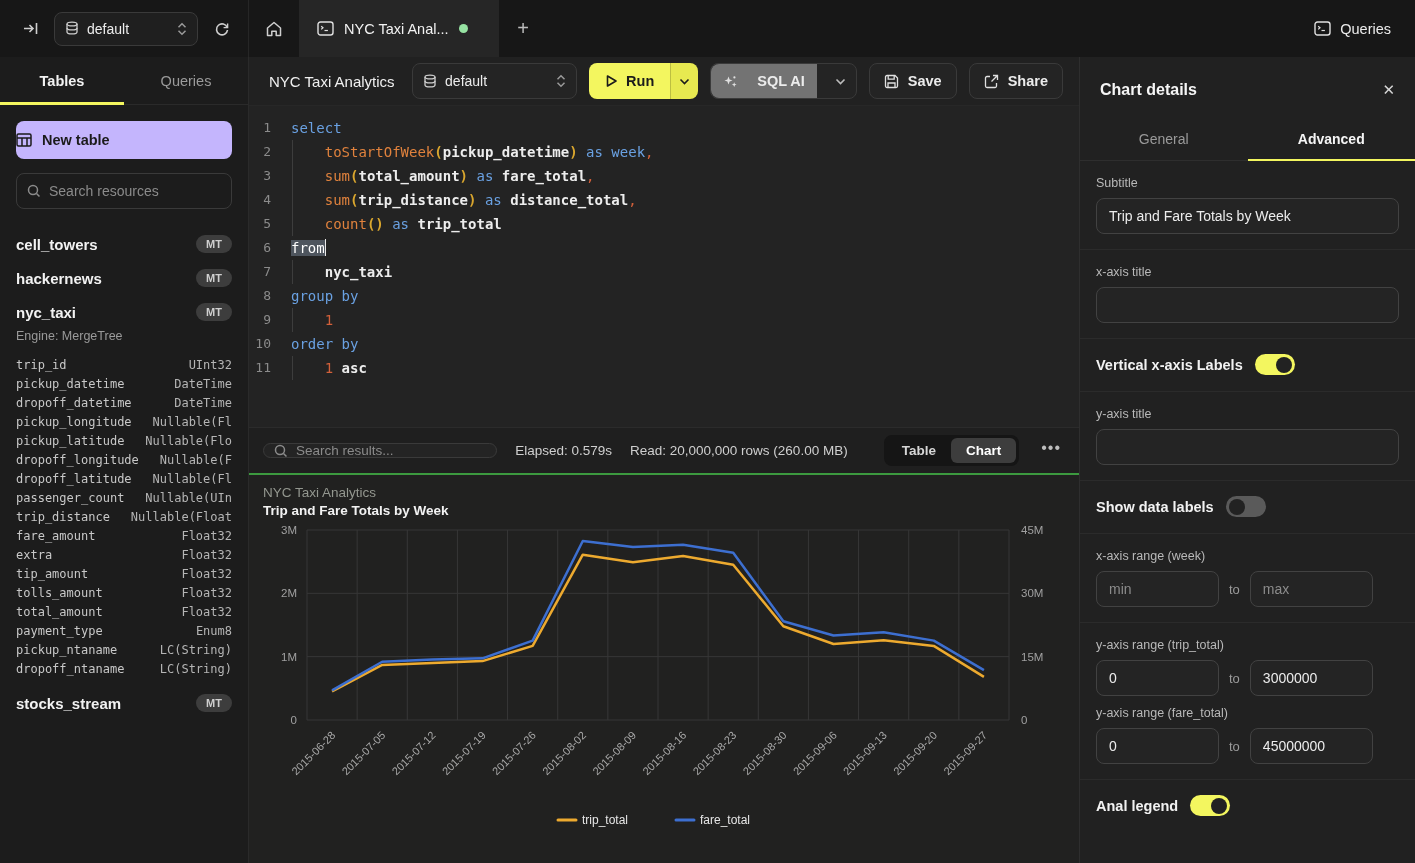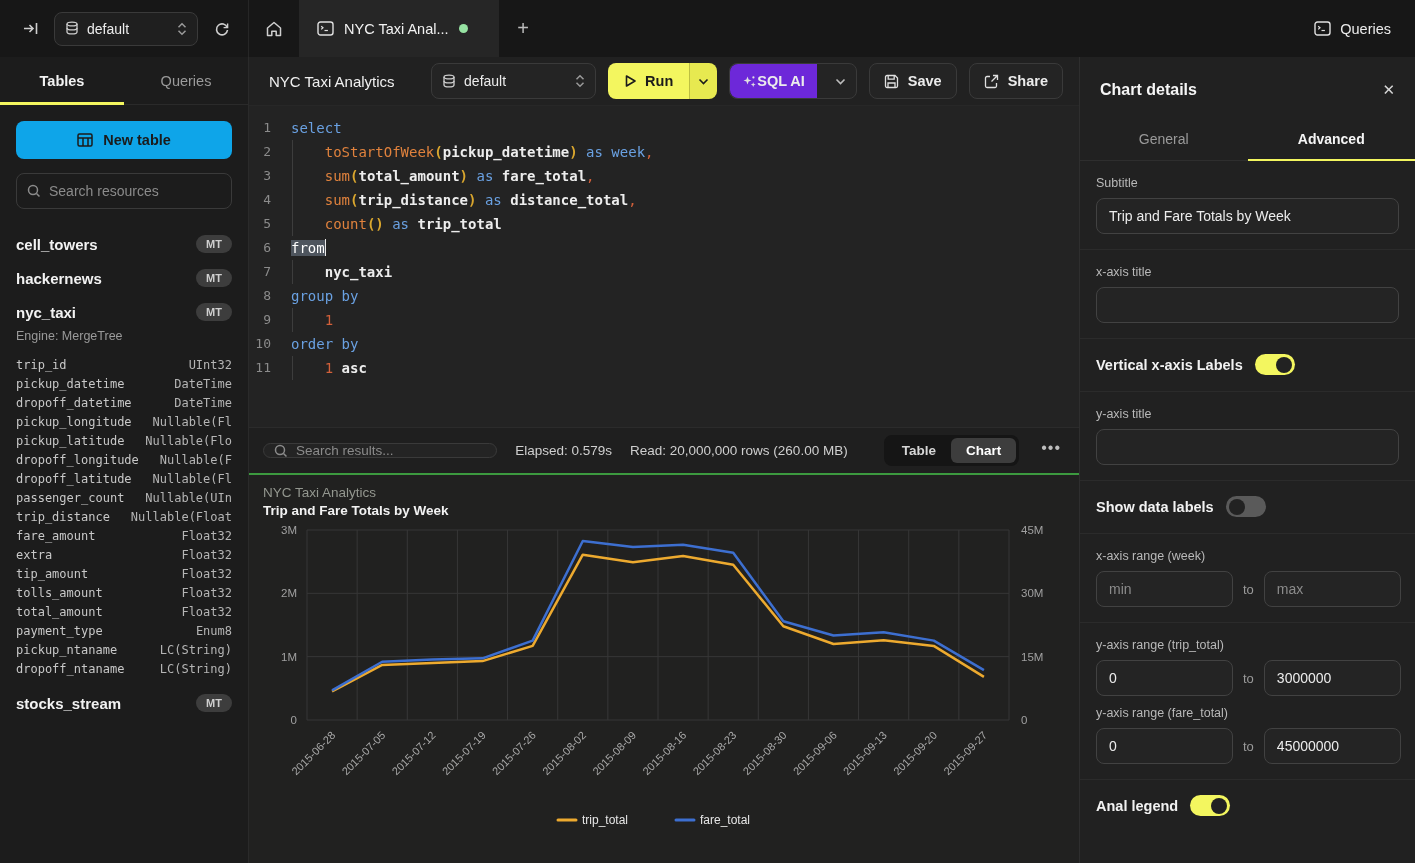--- a/index.html
+++ b/index.html
@@ -24,21 +24,21 @@
 
   
   .body { display:flex; height:806px; }
 
   
   .sidebar { width:249px; flex:0 0 auto; background:#1c1c1c; border-right:1px solid #2a2a2a; display:flex; flex-direction:column; overflow:hidden; }
   .side-tabs { height:48px; display:flex; border-bottom:1px solid #2a2a2a; flex:0 0 auto; }
   .side-tab { flex:1; display:flex; align-items:center; justify-content:center; font-size:14.5px; color:#9a9a9a; cursor:pointer; position:relative; }
   .side-tab.active { color:#f2f2f2; font-weight:bold; }
   .side-tab.active::after { content:""; position:absolute; left:0; right:0; bottom:-1px; height:3px; background:#f3f65f; }
-  .newtable-btn { margin:16px 16px 14px; height:38px; background:#0ea5e9; color:#1b1b1b; border:none; border-radius:8px; font-size:14.5px; font-weight:bold; display:flex; align-items:center; justify-content:center; gap:10px; cursor:pointer; font-family:inherit; }
+  .newtable-btn { margin:16px 16px 14px; height:38px; background:#c4b5fd; color:#1b1b1b; border:none; border-radius:8px; font-size:14.5px; font-weight:bold; display:flex; align-items:center; justify-content:flex-start; gap:10px; cursor:pointer; font-family:inherit; }
   .search-box { margin:0 16px 18px; height:36px; border:1px solid #3a3a3a; border-radius:8px; display:flex; align-items:center; gap:8px; padding:0 10px; }
   .search-box input { background:transparent; border:none; outline:none; color:#dcdcdc; font-size:14px; width:100%; font-family:inherit; }
   .search-box input::placeholder { color:#8b8b8b; }
   .side-scroll { overflow:hidden; flex:1; padding-bottom:10px; }
   .section-label { padding:4px 16px 10px; color:#9a9a9a; font-size:13px; }
   .table-row { display:flex; align-items:center; justify-content:space-between; padding:8px 16px; cursor:pointer; }
   .table-row .tname { color:#f2f2f2; font-size:15px; font-weight:bold; }
   .mt-badge { background:#3d3d3d; color:#cfcfcf; font-size:11px; font-weight:bold; padding:3px 10px; border-radius:10px; }
   .engine-line { padding:0 16px 10px; color:#9a9a9a; font-size:12.5px; }
   .cols { padding:2px 0 8px; }
@@ -49,21 +49,21 @@
   .main { flex:1; display:flex; flex-direction:column; background:#212121; overflow:hidden; }
   .toolbar { height:49px; flex:0 0 auto; display:flex; align-items:center; padding:0 16px 0 20px; border-bottom:1px solid #272727; gap:12px; }
   .toolbar .page-title { font-size:15px; color:#f0f0f0; flex:1; }
   .tb-db { display:flex; align-items:center; gap:8px; height:36px; width:165px; padding:0 10px; background:#242424; border:1px solid #3a3a3a; border-radius:8px; cursor:pointer; }
   .tb-db .lbl { flex:1; }
   .run-split { display:flex; height:36px; border-radius:8px; overflow:hidden; cursor:pointer; }
   .run-main { display:flex; align-items:center; gap:8px; padding:0 16px; background:#f3f65f; color:#1b1b1b; font-weight:bold; font-size:14.5px; }
   .run-caret { width:28px; display:flex; align-items:center; justify-content:center; background:#e7e950; color:#1b1b1b; border-left:1px solid rgba(0,0,0,.18); }
   .pill-btn { display:flex; align-items:center; gap:9px; height:36px; padding:0 14px; background:#242424; border:1px solid #3a3a3a; border-radius:8px; color:#ececec; font-size:14.5px; font-weight:bold; cursor:pointer; }
   .sqlai { padding:0; border:1px solid #3a3a3a; }
-  .sqlai .sqlai-main { display:flex; align-items:center; gap:0; padding:0 12px; height:100%; background:#6d28d9; border-radius:8px 0 0 8px; }
+  .sqlai .sqlai-main { display:flex; align-items:center; gap:19px; padding:0 12px; height:100%; background:#737373; border-radius:8px 0 0 8px; }
   .sqlai .sqlai-caret { width:30px; display:flex; align-items:center; justify-content:center; height:100%; color:#bdbdbd; }
 
   
   .editor { height:321px; flex:0 0 auto; background:#232323; padding:10px 0; overflow:hidden; font-family:"DejaVu Sans Mono", monospace; font-size:14px; cursor:text; }
   .eline { display:flex; height:24px; line-height:24px; white-space:pre; }
   .eline .ln { width:42px; flex:0 0 auto; text-align:right; color:#8b8b8b; padding-right:20px; font-size:13px; }
   .eline .code { position:relative; padding-left:0; }
   .eline.guide .code::before { content:""; position:absolute; left:1px; top:0; bottom:0; width:1px; background:#3d3d3d; }
   .tk-kw { color:#6aa1e2; }
   .tk-fn { color:#e0823d; font-weight:normal; }
@@ -110,21 +110,21 @@
   .pinput::placeholder { color:#8b8b8b; }
   .toggle-row { display:flex; align-items:center; gap:12px; padding:15px 16px 16px; border-bottom:1px solid #2b2b2b; }
   .toggle-row .tlabel { color:#f2f2f2; font-size:14.5px; font-weight:bold; }
   .toggle { width:40px; height:21px; border-radius:11px; position:relative; cursor:pointer; flex:0 0 auto; }
   .toggle.on { background:#f3f65f; }
   .toggle.off { background:#5a5a5a; }
   .toggle .knob { position:absolute; top:2.5px; width:16px; height:16px; border-radius:50%; background:#222222; }
   .toggle.on .knob { right:3px; }
   .toggle.off .knob { left:3px; }
   .range-row { display:flex; align-items:center; gap:10px; }
-  .range-row .pinput { width:137px; }
+  .range-row .pinput { width:123px; }
   .to-lbl { color:#9a9a9a; font-size:13px; }
   .stack + .stack { margin-top:10px; }
 </style>
 </head>
 <body>
 
 <div class="topbar">
   <div class="topbar-left">
     <div class="icon-btn">
       <svg width="17" height="17" viewBox="0 0 17 17" fill="none" stroke="#cfcfcf" stroke-width="1.6">

